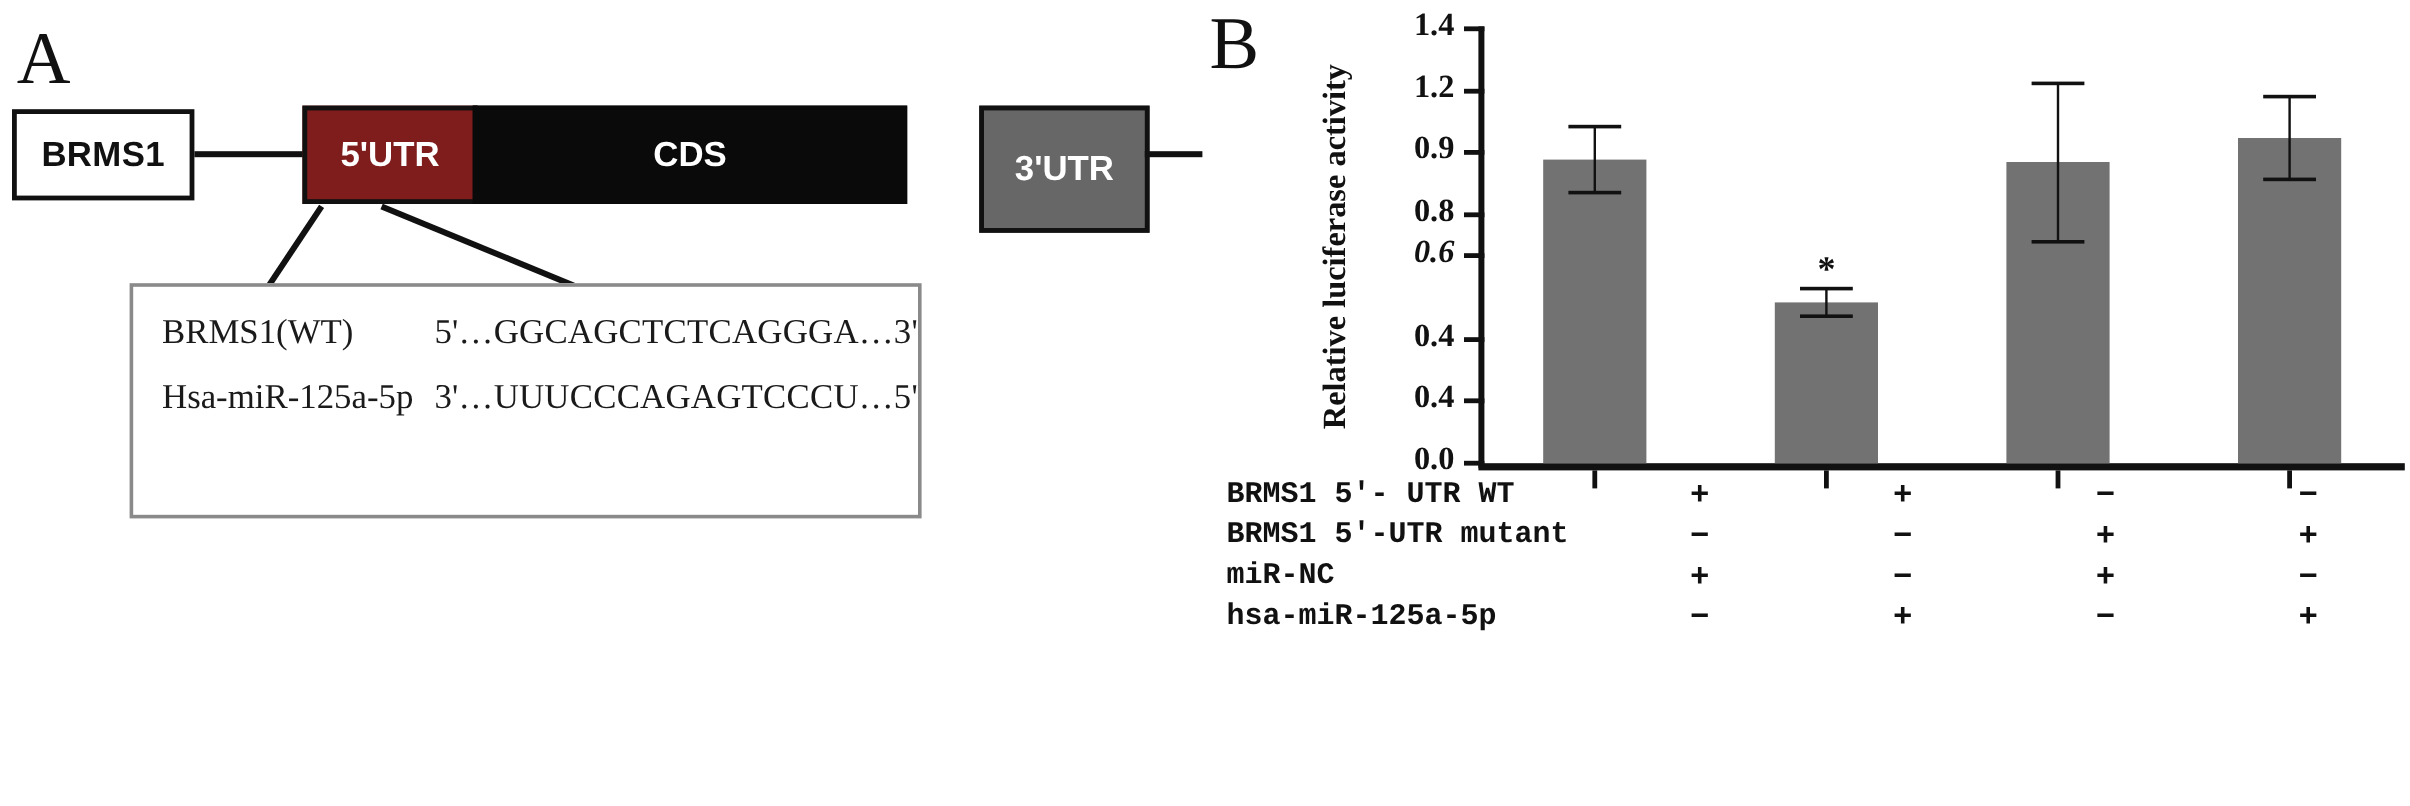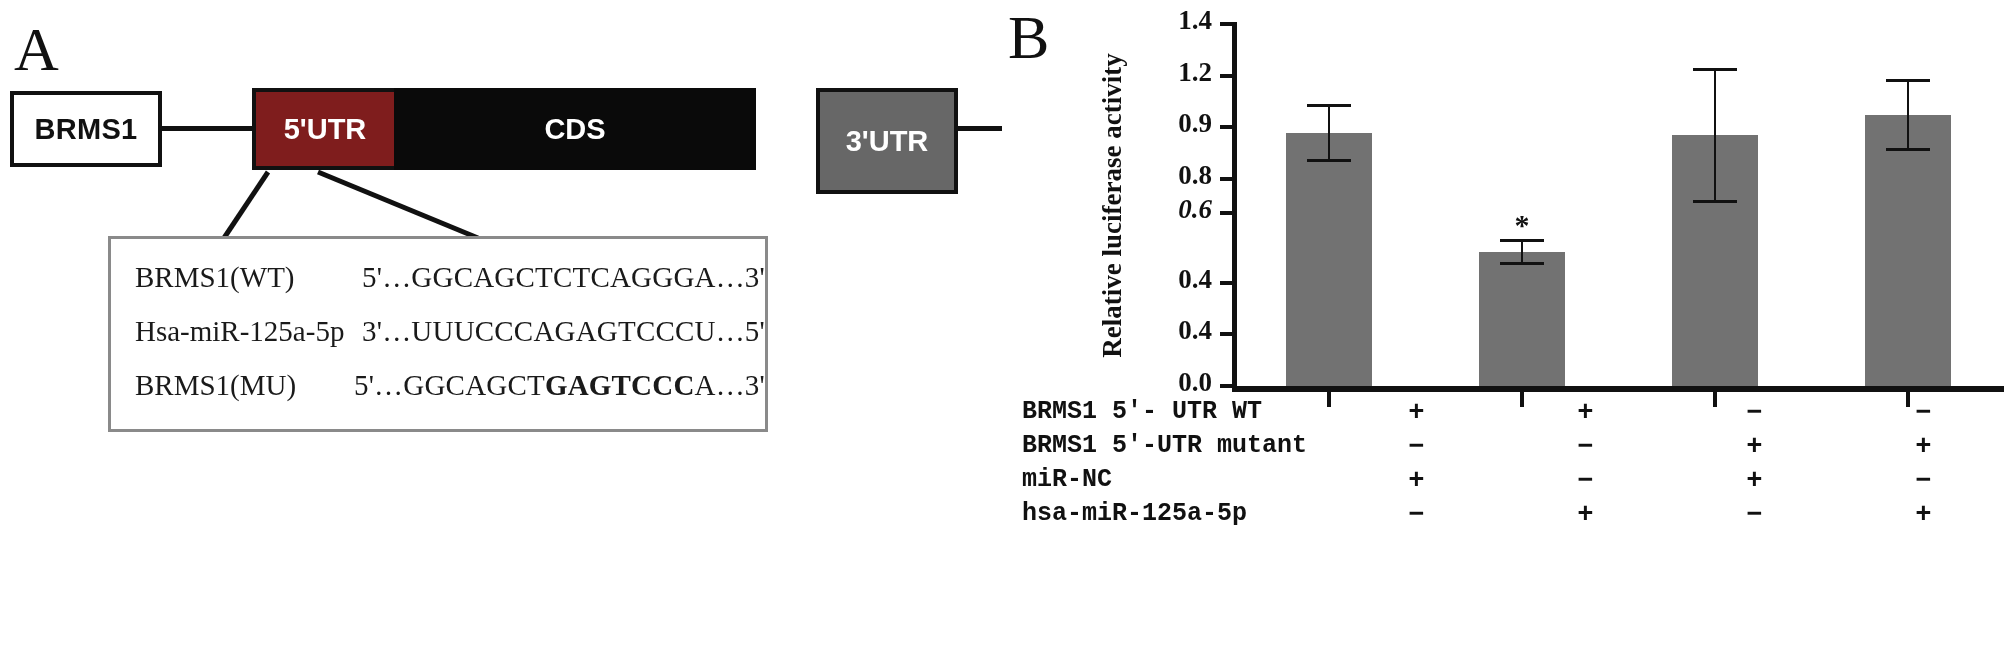--- a/index.html
+++ b/index.html
@@ -172,24 +172,20 @@
     <div class="seq-row">
       <div class="seq-name">BRMS1(WT)</div>
       <div class="seq-val"><span>5'…GGCAGCT</span><span>CTCAGGG</span><span>A…3'</span></div>
     </div>
 
     <div class="seq-row">
       <div class="seq-name">Hsa-miR-125a-5p</div>
       <div class="seq-val"><span>3'…UUUCCCAGAGTCCCU…5'</span><span></span><span></span></div>
     </div>
 
-    <div class="seq-row">
-      <div class="seq-name">BRMS1(MU)</div>
-      <div class="seq-val"><span>5'…GGCAGCT</span><b>GAGTCCC</b><span>A…3'</span></div>
-    </div>
 
   </div>
 </div>
 
 <div id="panel-b">
 
   <div class="panel-letter-b">B</div>
 
   <div class="y-axis-title">Relative luciferase activity</div>
 

